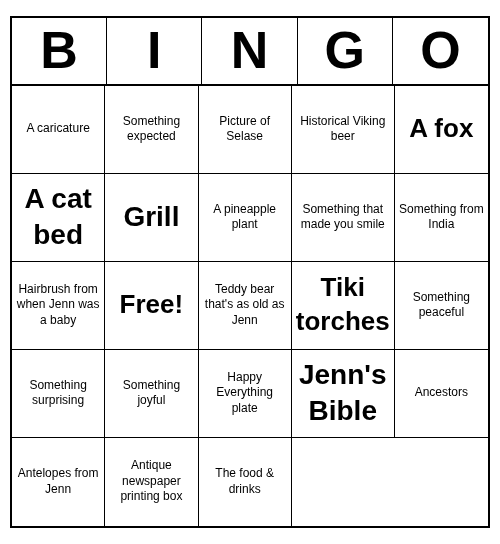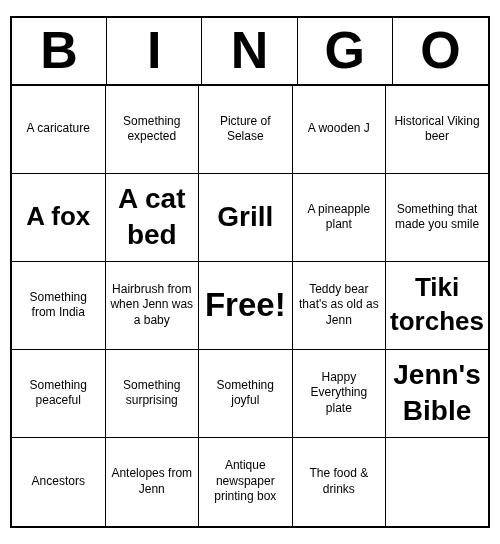--- a/index.html
+++ b/index.html
@@ -57,21 +57,21 @@
     }
     .bingo-cell.large-text {
       font-size: 26px;
       font-weight: bold;
     }
     .bingo-cell.xlarge-text {
       font-size: 28px;
       font-weight: bold;
     }
     .bingo-cell.free {
-      font-size: 33px;
+      font-size: 26px;
       font-weight: bold;
     }
     .bingo-cell.jenns-bible {
       font-size: 28px;
       font-weight: bold;
     }
   </style>
 </head>
 <body>
 
@@ -80,21 +80,20 @@
   <div class="bingo-letter">B</div>
       <div class="bingo-letter">I</div>
       <div class="bingo-letter">N</div>
       <div class="bingo-letter">G</div>
       <div class="bingo-letter">O</div>
     </div>
   <div class="bingo-grid">
   <div class="bingo-cell">A caricature</div>
       <div class="bingo-cell">Something expected</div>
       <div class="bingo-cell">Picture of Selase</div>
-      <div class="bingo-cell">A wooden J</div>
       <div class="bingo-cell">Historical Viking beer</div>
       <div class="bingo-cell large-text">A fox</div>
       <div class="bingo-cell xlarge-text">A cat bed</div>
       <div class="bingo-cell xlarge-text">Grill</div>
       <div class="bingo-cell">A pineapple plant</div>
       <div class="bingo-cell">Something that made you smile</div>
       <div class="bingo-cell">Something from India</div>
       <div class="bingo-cell">Hairbrush from when Jenn was a baby</div>
       <div class="bingo-cell free">Free!</div>
       <div class="bingo-cell">Teddy bear that's as old as Jenn</div>

